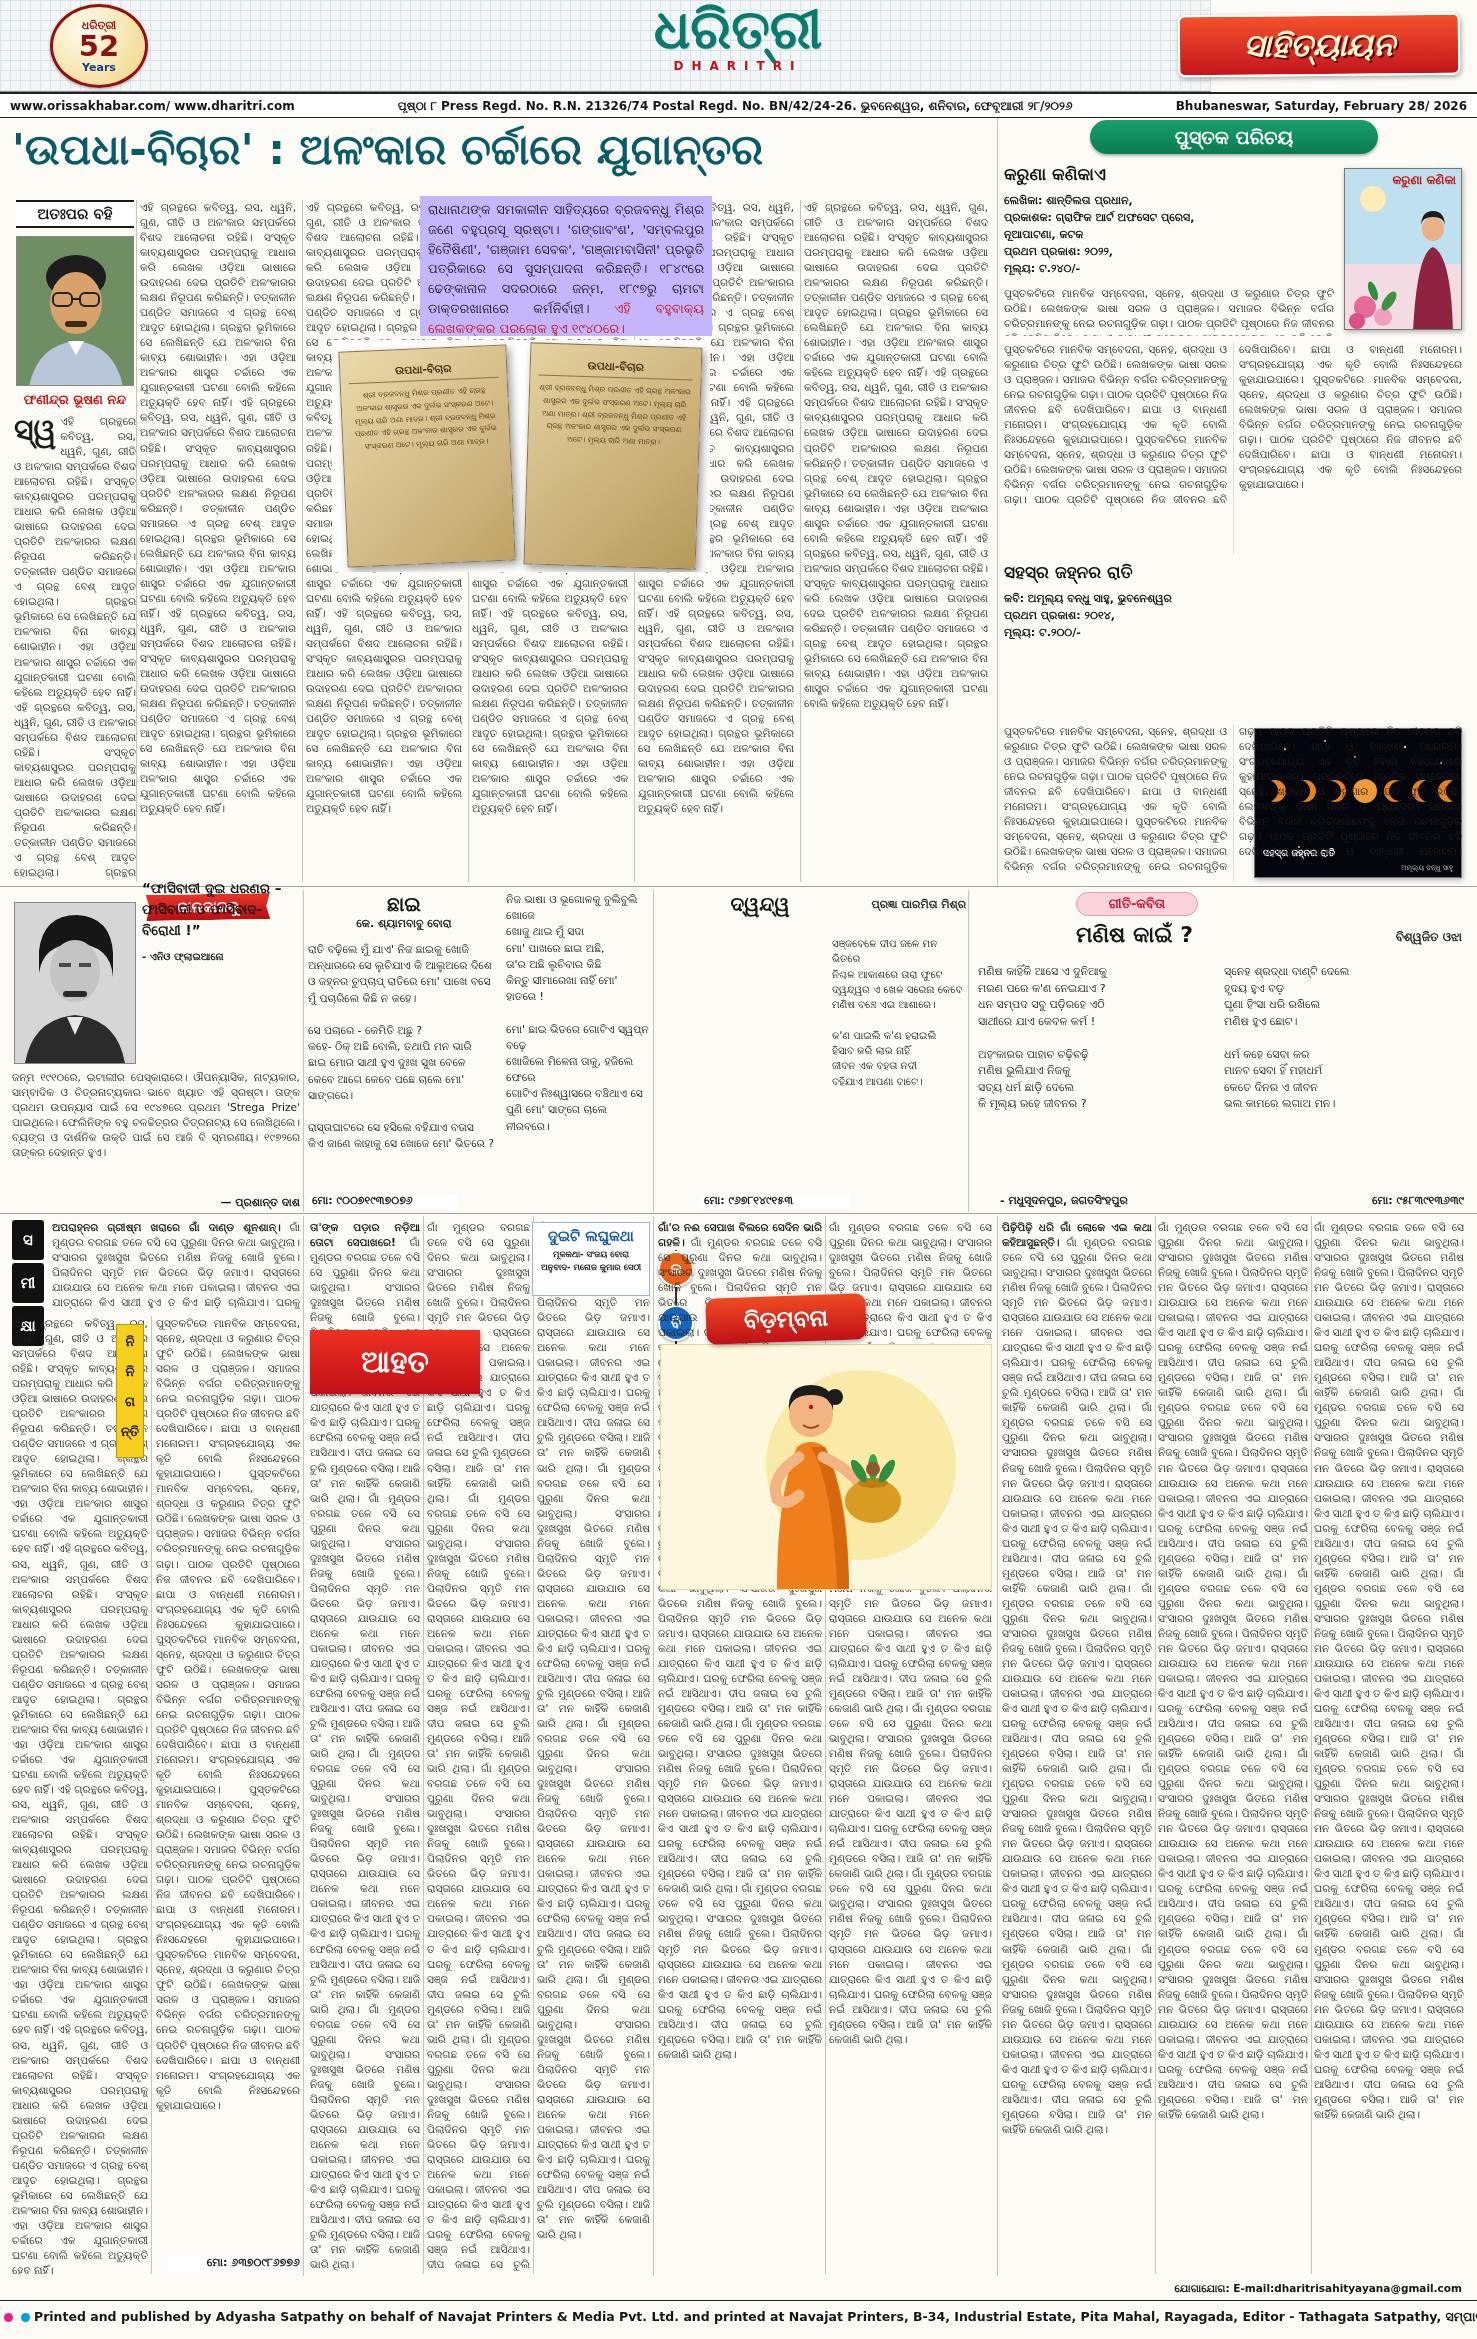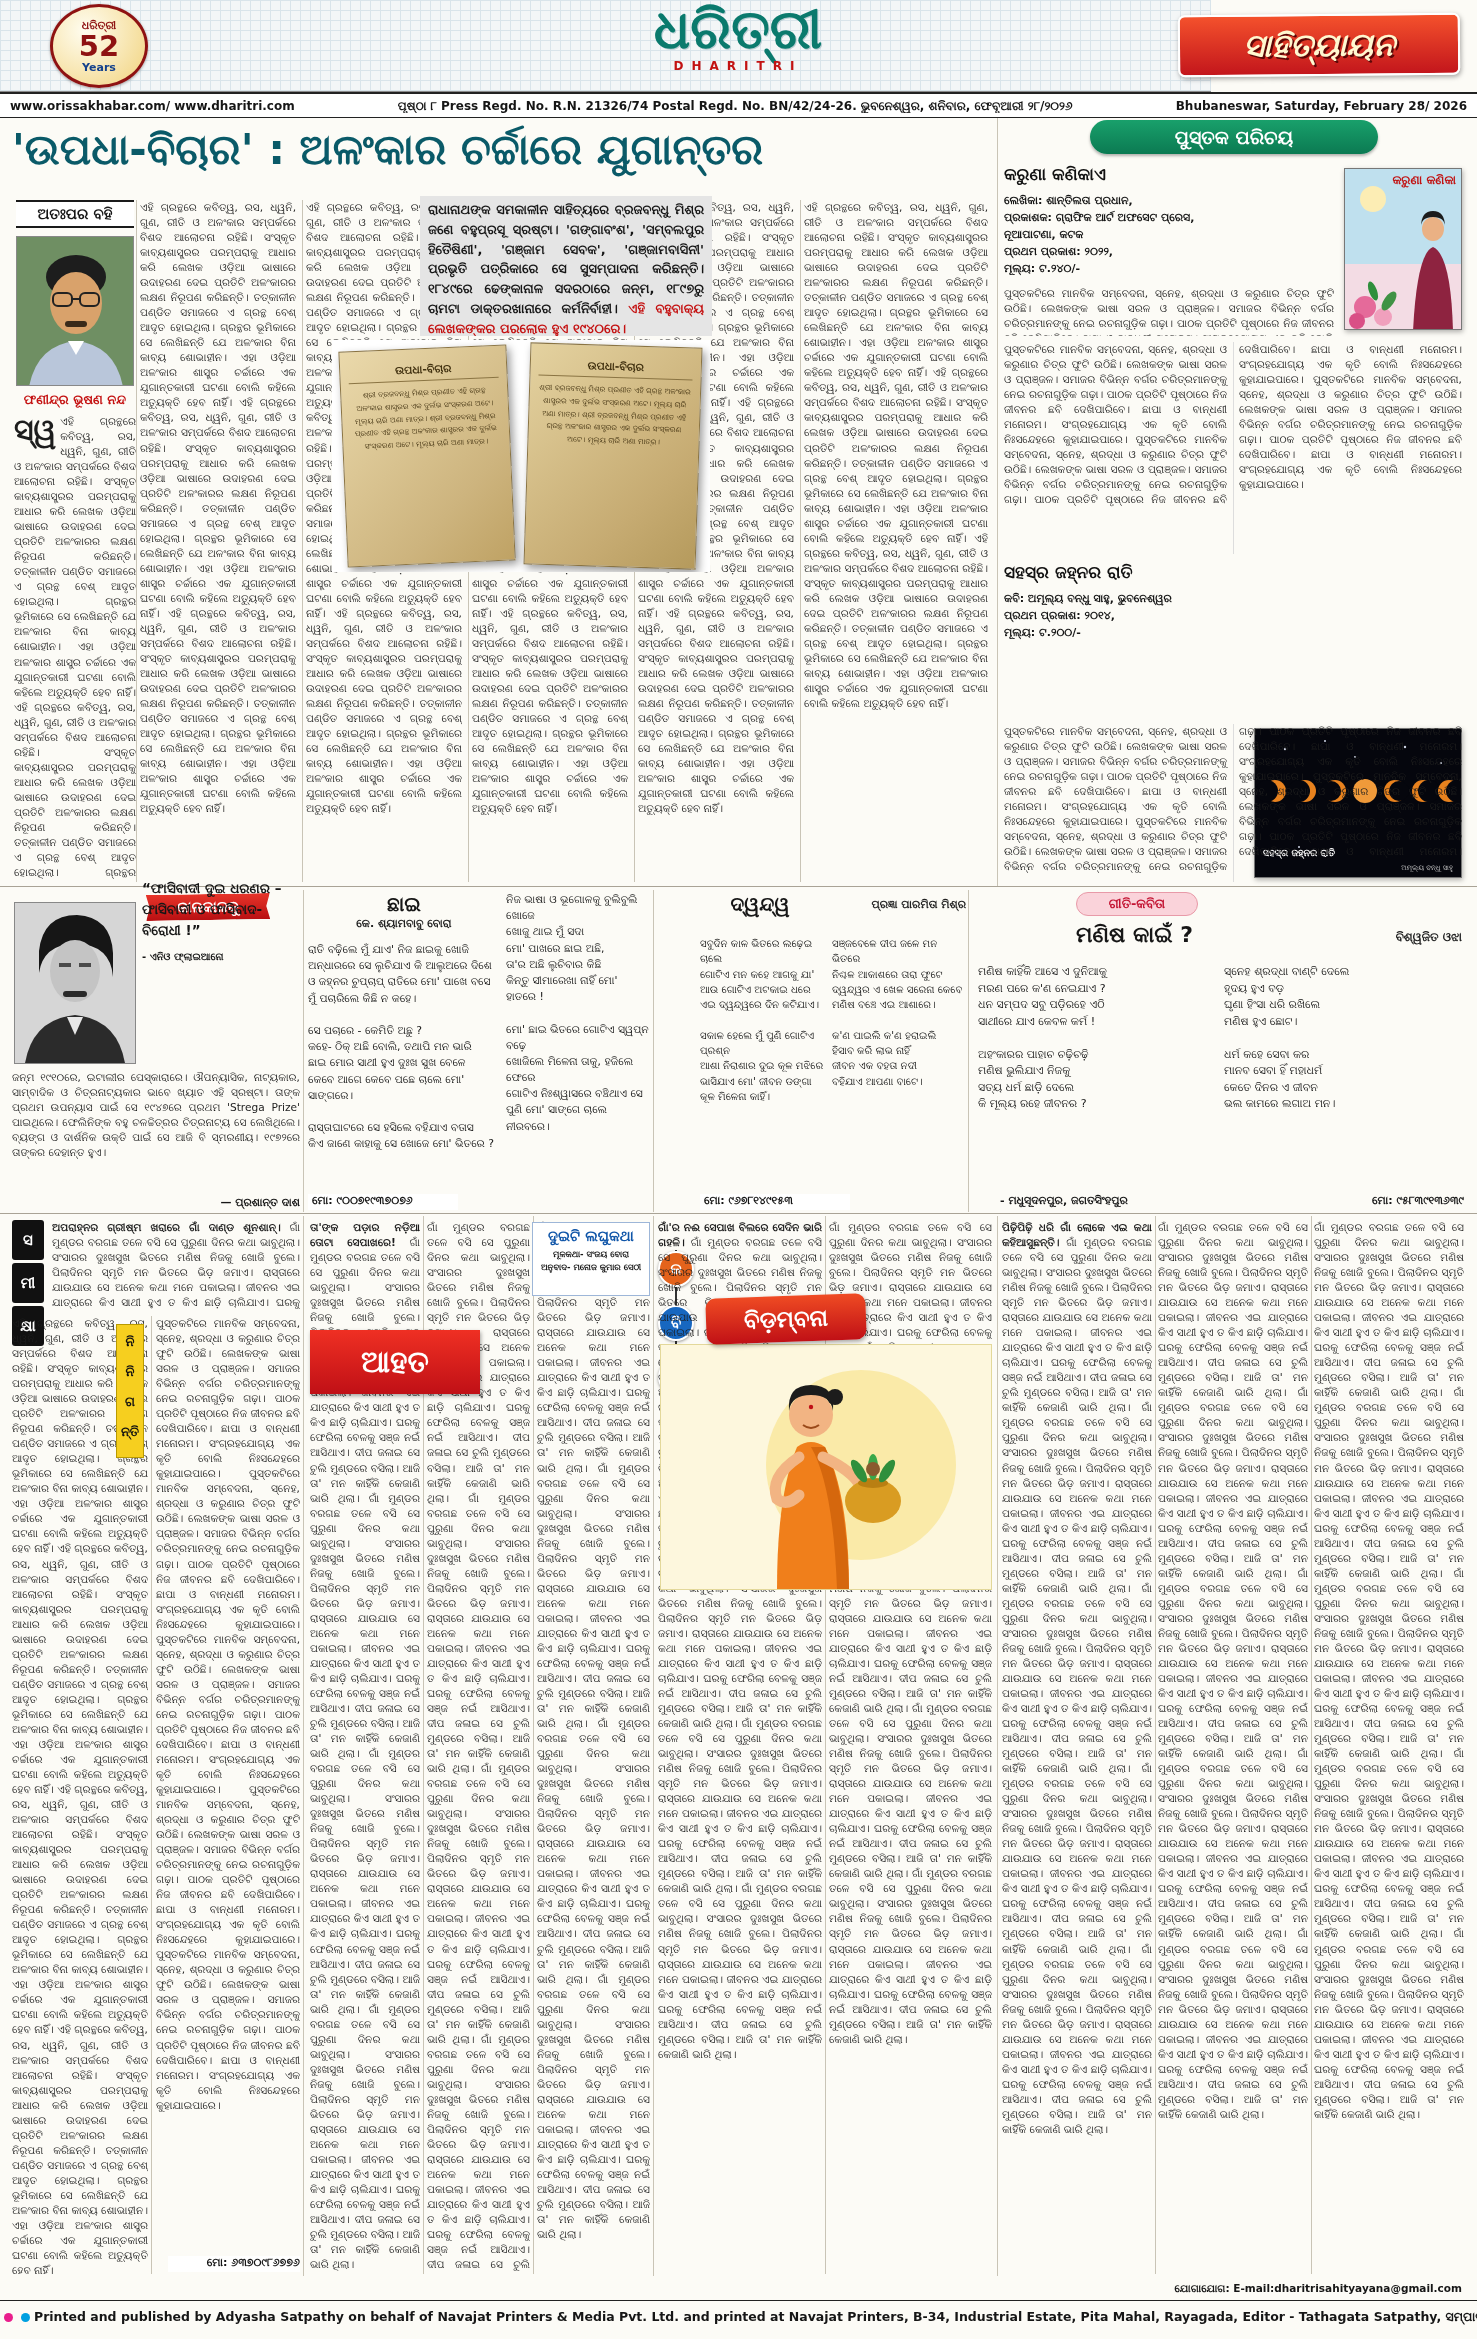--- a/index.html
+++ b/index.html
@@ -23,21 +23,21 @@
   .suppl{background:linear-gradient(180deg,#f4512c,#c3161c);border:2px solid #fff;border-radius:7px;display:flex;align-items:center;justify-content:center;font-size:32px;font-weight:bold;color:#fff8d0;font-style:italic;text-shadow:2px 2px 0 #5c0707;box-shadow:1px 2px 5px rgba(0,0,0,.35);transform:rotate(-.5deg)}
   .infobar{display:flex;align-items:center;border-top:2px solid #222;border-bottom:1px solid #222;font-size:12px;font-weight:bold;background:#fff}
   .ib-left{padding:0 10px;white-space:nowrap}
   .ib-mid{flex:1;text-align:center;white-space:nowrap;overflow:hidden}
   .ib-right{padding:0 10px;white-space:nowrap}
   
   .headline{font-size:42px;font-weight:bold;color:#0a5a68;line-height:1.25}
   .kicker{border-top:2px solid #1a1a1a;border-bottom:2px solid #1a1a1a;text-align:center;font-weight:bold;font-size:15px;padding:3px 0;background:#fff}
   .photo-frame{border:1px solid #888;overflow:hidden;background:#fff}
   .author-name{color:#c41111;font-weight:bold;font-size:13px;text-align:center}
-  .introbox{background:#e5e5e5;font-weight:bold;font-size:13px;line-height:1.52;text-align:justify;padding:4px 8px;overflow:hidden}
+  .introbox{background:#c4b5fd;font-weight:normal;font-size:13px;line-height:1.52;text-align:justify;padding:4px 8px;overflow:hidden}
   .red{color:#c41111}
   .imgsbox{background:#fff;display:flex;align-items:center;justify-content:center;gap:16px;padding:4px;overflow:hidden}
   .paper{background:linear-gradient(135deg,#ead9ab,#cdb47e 70%,#bfa264);border:1px solid #8a7443;box-shadow:3px 4px 8px rgba(0,0,0,.4);padding:14px 8px;text-align:center;color:#40300f;overflow:hidden}
   .paper .pt{font-weight:bold;font-size:11px;display:block;margin-bottom:6px;border-bottom:1px solid #8a7443;padding-bottom:4px}
   .paper .pl{font-size:7.5px;line-height:1.7;display:block}
   
   .pill{background:linear-gradient(180deg,#19a06b,#0b7a52);color:#fff;border-radius:17px;display:flex;align-items:center;justify-content:center;font-size:19px;font-weight:bold;box-shadow:0 2px 3px rgba(0,0,0,.3)}
   .btitle{font-weight:bold;font-size:17px;color:#111}
   .bmeta{font-size:11px;font-weight:bold;line-height:1.55}
   .cover{border:1px solid #777;box-shadow:1px 2px 5px rgba(0,0,0,.3);position:relative;overflow:hidden}
@@ -282,29 +282,20 @@
   <div class="abs sig over" style="left:308px;top:1194px;width:150px;height:16px">ମୋ: ୯୦୦୭୧୯୩୭୦୭୬</div>
 
   <div class="abs kabita" style="left:654px;top:930px;width:44px;height:190px">
     <span class="kc kc1">କ</span>
     <span class="kc kc2">ବି</span>
     <span class="kc kc3">ତା</span>
   </div>
 
   <div class="abs ptitle" style="left:700px;top:892px;width:120px;height:26px">ଦ୍ୱନ୍ଦ୍ୱ</div>
   <div class="abs pauthor" style="left:818px;top:898px;width:148px;height:16px;text-align:right">ପ୍ରଜ୍ଞା ପାରମିତା ମିଶ୍ର</div>
-  <div class="abs poem" style="left:700px;top:936px;width:126px;height:250px;font-size:10.2px">ସବୁଦିନ କାଳ ଭିତରେ ଲଢ଼େଇ ଚାଲେ
-ଗୋଟିଏ ମନ କହେ ଆଗକୁ ଯା'
-ଆଉ ଗୋଟିଏ ଅଟକାଇ ଧରେ
-ଏଇ ଦ୍ୱନ୍ଦ୍ୱରେ ଦିନ କଟିଯାଏ।
-
-ସକାଳ ହେଲେ ମୁଁ ପୁଣି ଗୋଟିଏ ପ୍ରଶ୍ନ
-ଆଶା ନିରାଶାର ଦୁଇ କୂଳ ମଝିରେ
-ଭାସିଯାଏ ମୋ' ଜୀବନ ଡଙ୍ଗା
-କୂଳ ମିଳେନା କାହିଁ।</div>
   <div class="abs poem" style="left:832px;top:936px;width:133px;height:250px;font-size:10.2px">ସଞ୍ଜବେଳେ ଦୀପ ଜଳେ ମନ ଭିତରେ
 ନିଶ୍ଚଳ ଆକାଶରେ ତାରା ଫୁଟେ
 ଦ୍ୱନ୍ଦ୍ୱର ଏ ଖେଳ ସରେନା କେବେ
 ମଣିଷ ବଞ୍ଚେ ଏଇ ଆଶାରେ।
 
 କ'ଣ ପାଇଲି କ'ଣ ହରାଇଲି
 ହିସାବ କରି ଲାଭ ନାହିଁ
 ଜୀବନ ଏକ ବହତା ନଦୀ
 ବହିଯାଏ ଆପଣା ବାଟେ।</div>
   <div class="abs sig over" style="left:700px;top:1194px;width:150px;height:16px">ମୋ: ୯୬୭୮୧୪୯୧୫୩</div>

